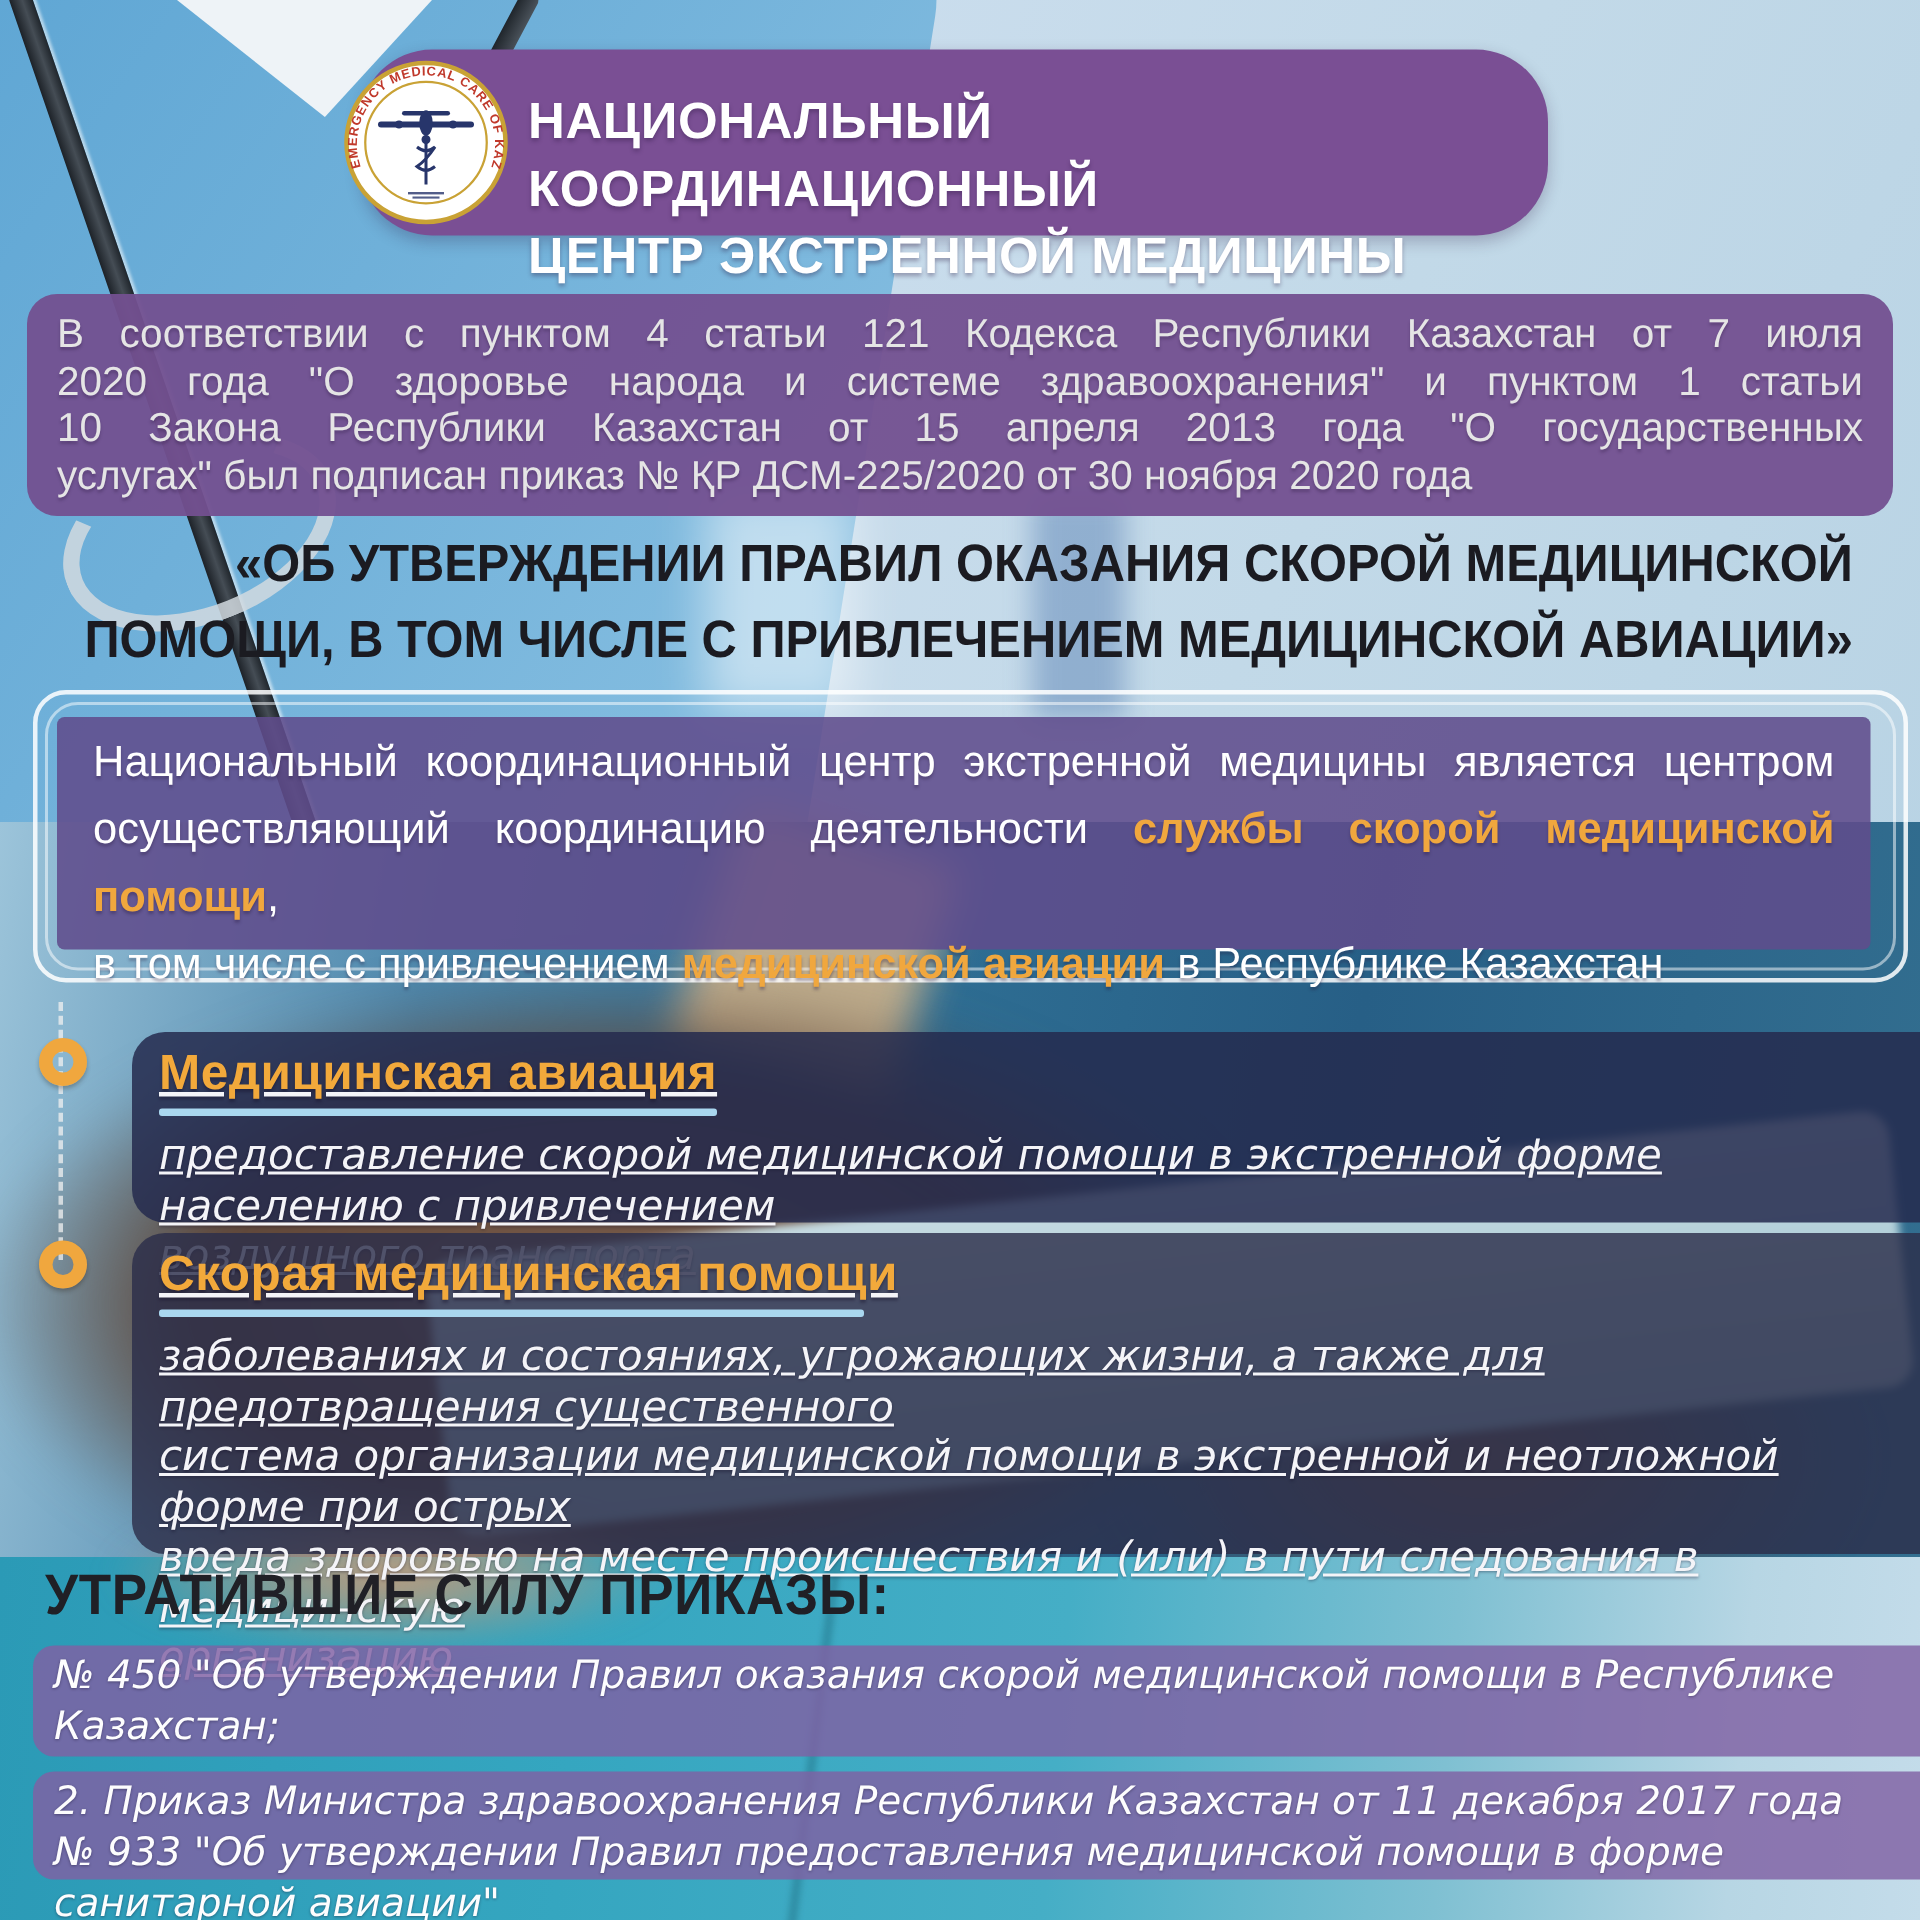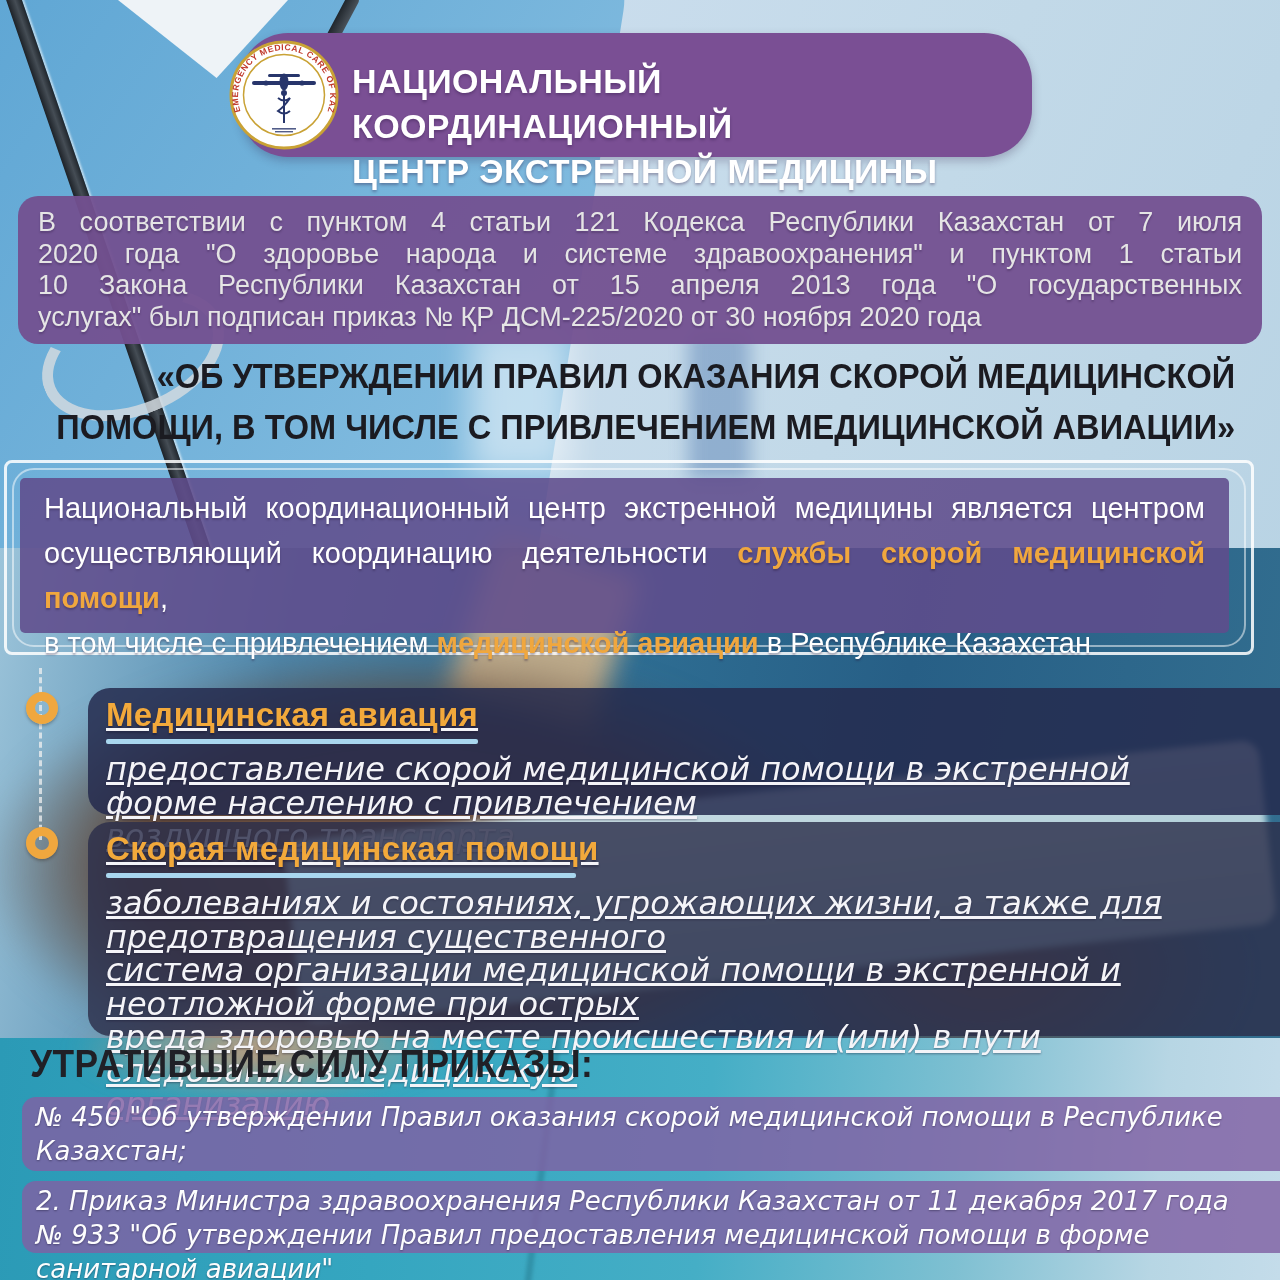--- a/index.html
+++ b/index.html
@@ -33,39 +33,39 @@
   .logo{position:absolute;left:-12px;top:6px;width:112px;height:112px;}
   .banner-text{position:absolute;left:112px;top:14px;width:660px;color:#fff;font-weight:bold;font-size:34px;line-height:45px;letter-spacing:.4px;text-shadow:0 2px 3px rgba(40,20,60,.35);margin-top:12px;}
   
   .law{left:18px;top:196px;width:1244px;height:148px;background:rgba(115,80,144,.95);border-radius:20px;padding:11px 20px;color:#e5e5e5;font-size:27px;line-height:31.5px;text-shadow:0 2px 2px rgba(50,30,70,.35);}
   .law .jline{text-align:justify;text-align-last:justify;}
   .law .jline.last{text-align-last:left;}
   
   .main-heading{left:0;top:350px;width:1280px;text-align:right;color:#1b1b21;font-weight:800;font-size:35px;line-height:51px;}
   .main-heading .hline{transform:scaleX(.93);transform-origin:center;white-space:nowrap;}
   
-  .frame{left:4px;top:460px;width:1250px;height:195px;border:3px solid rgba(255,255,255,.85);border-radius:8px;}
+  .frame{left:22px;top:460px;width:1250px;height:195px;border:3px solid rgba(255,255,255,.85);border-radius:22px;}
   .frame-inner{position:absolute;inset:5px;border:2px solid rgba(255,255,255,.5);border-radius:22px;}
   .intro-box{position:absolute;left:13px;top:15px;right:22px;bottom:19px;background:rgba(96,76,140,.88);border-radius:5px;padding:8px 24px;color:#fff;font-size:29px;line-height:45px;text-shadow:0 2px 2px rgba(40,25,60,.35);}
   .intro-box .jline{text-align:justify;text-align-last:justify;}
   .intro-box .jline.last{text-align-last:left;}
   .accent{color:#f0a73e;font-weight:bold;}
   
   .connector{left:39px;top:668px;height:172px;border-left:3px dashed rgba(240,240,240,.75);width:0;}
   .ring{width:32px;height:32px;border:9px solid #f0a73e;border-radius:50%;box-shadow:0 2px 3px rgba(40,30,20,.3);}
   .ring1{left:26px;top:692px;}
   .ring2{left:26px;top:827px;}
   
   .panel{background:rgba(36,42,77,.85);border-radius:22px 0 0 22px;left:88px;width:1192px;padding:8px 36px 0 18px;color:#f4f4f8;text-decoration:underline;}
   .panel1{top:688px;height:127px;}
   .panel2{top:822px;height:214px;background:rgba(44,46,74,.82);}
   .sec-title{color:#f2a93b;font-weight:bold;font-size:33px;line-height:38px;letter-spacing:.3px;text-shadow:0 2px 2px rgba(20,15,40,.4);}
   .underline{height:5px;background:#a9d7ef;border-radius:2px;margin:5px 0 9px;}
   .u1{width:372px;} .u2{width:470px;}
-  .script{font-family:"DejaVu Sans","Liberation Sans",sans-serif;font-style:italic;font-size:32px;line-height:33.5px;text-shadow:0 1px 2px rgba(20,15,40,.4);}
+  .script{font-family:"DejaVu Sans","Liberation Sans",sans-serif;font-style:italic;font-size:28px;line-height:33.5px;text-shadow:0 1px 2px rgba(20,15,40,.4);}
   
   .repealed-heading{left:30px;top:1042px;color:#202026;font-weight:900;font-size:38px;line-height:44px;transform:scaleX(.93);transform-origin:left;white-space:nowrap;letter-spacing:.5px;}
   .stripe{left:22px;width:1258px;background:rgba(128,96,164,.82);border-radius:14px 0 0 14px;padding:3px 14px;color:#fdfdfe;}
   .stripe1{top:1097px;height:74px;}
   .stripe2{top:1181px;height:72px;}
   .stripe .script{font-size:26px;line-height:34px;}
 </style>
 </head>
 <body>
 

